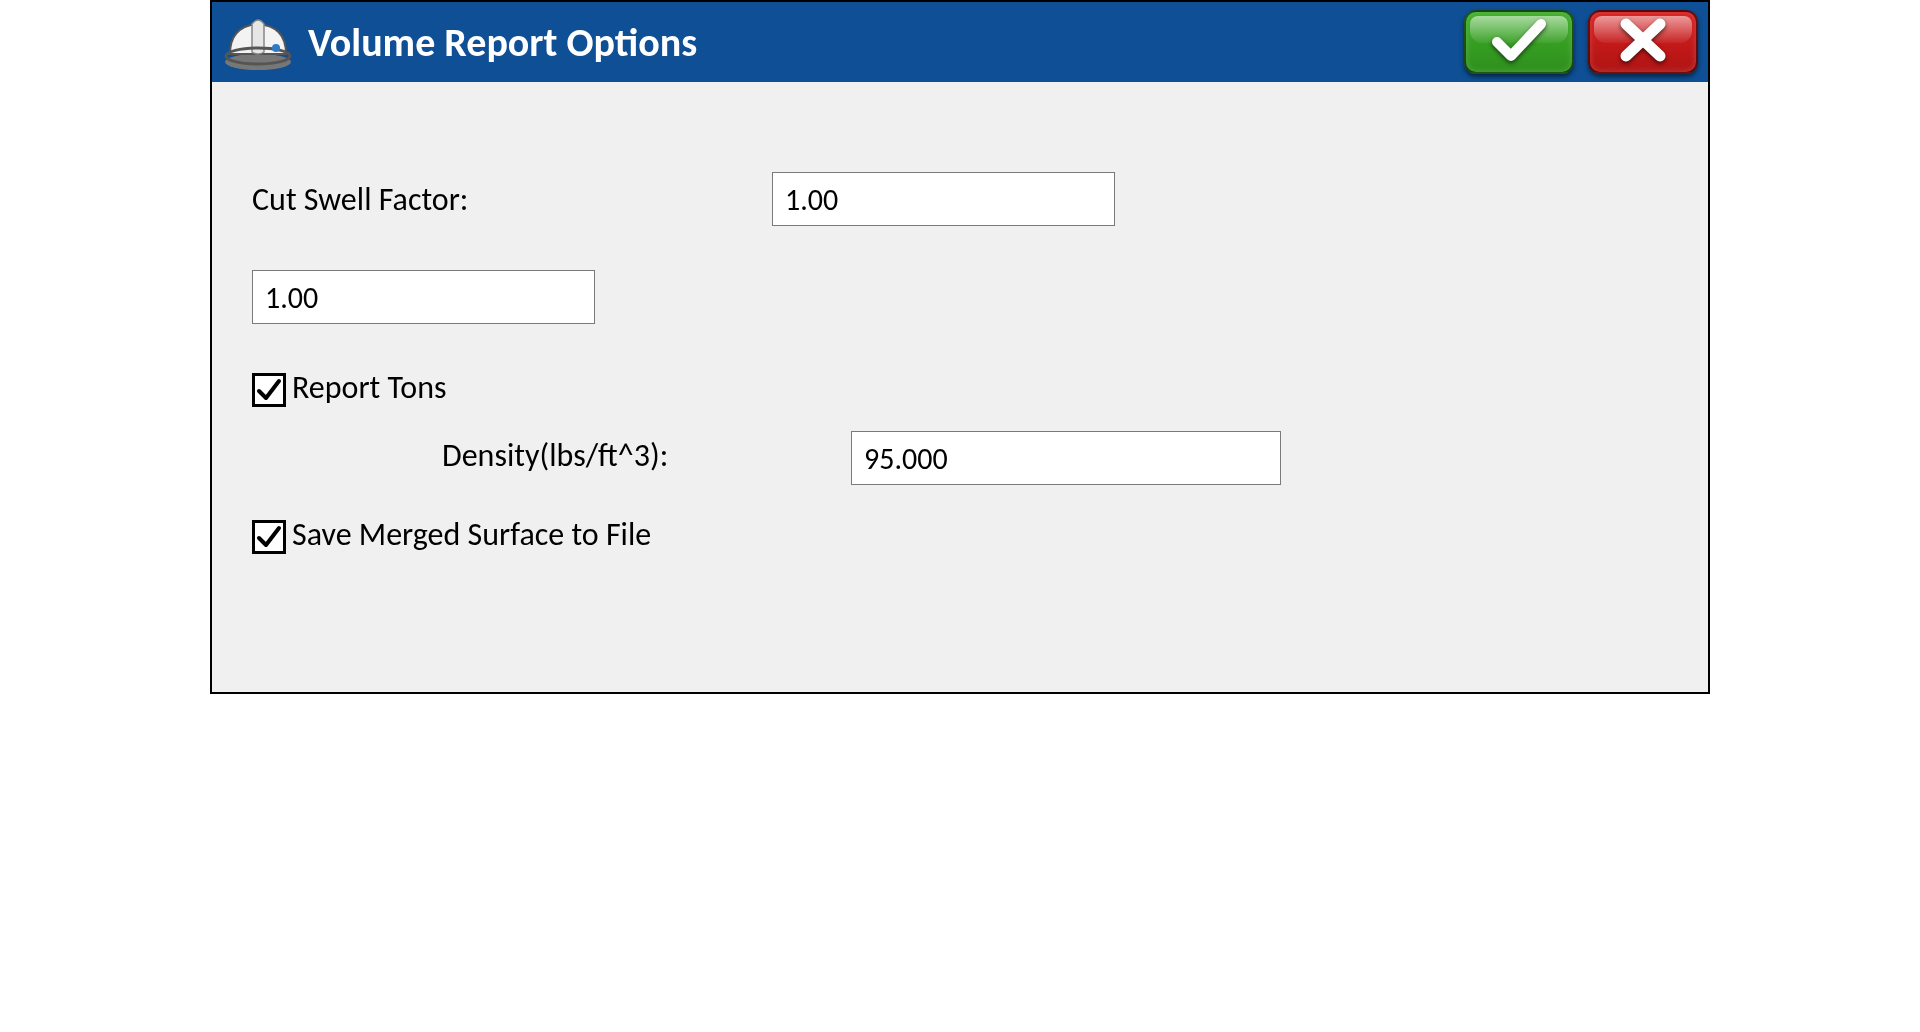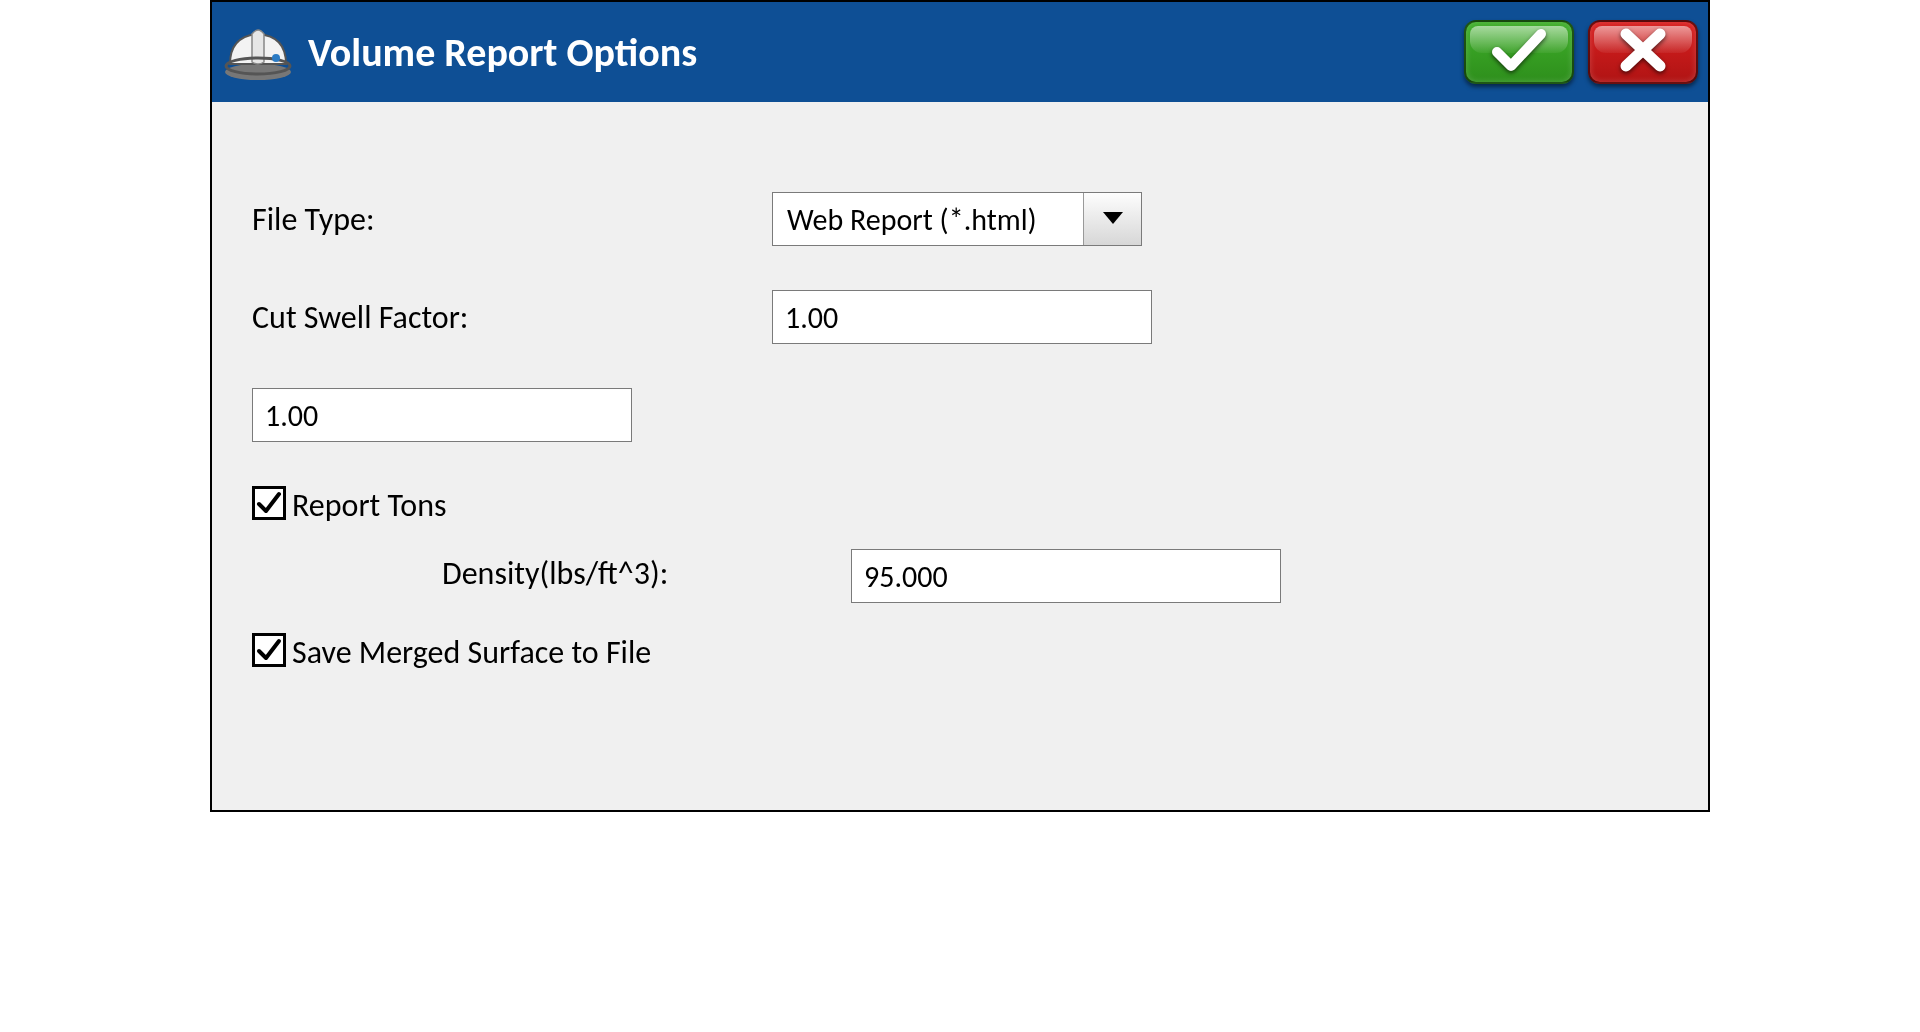--- a/index.html
+++ b/index.html
@@ -13,21 +13,21 @@
   }
   .dialog {
     width: 1500px;
     border: 2px solid #000;
     background: #f0f0f0;
     display: flex;
     flex-direction: column;
   }
   .titlebar {
     background: #0e4f95;
-    height: 100px;
+    height: 80px;
     display: flex;
     align-items: center;
     padding: 0 10px;
     gap: 14px;
   }
   .titlebar .logo {
     width: 72px;
     height: 60px;
     flex-shrink: 0;
   }
@@ -70,21 +70,21 @@
   }
   .row {
     display: flex;
     align-items: center;
     margin-bottom: 44px;
   }
   .row .label {
     width: 520px;
   }
   .textbox {
-    width: 380px;
+    width: 343px;
     height: 54px;
     border: 1px solid #7a7a7a;
     background: #fff;
     padding: 0 12px;
     font-size: 30px;
     font-family: inherit;
     outline: none;
   }
   .select-wrap {
     display: inline-flex;
@@ -102,21 +102,21 @@
   .select-wrap .sel-arrow {
     width: 58px;
     border-left: 1px solid #999;
     background: linear-gradient(to bottom, #fdfdfd, #d7d7d7);
     display: flex;
     align-items: center;
     justify-content: center;
   }
   .chk-row {
     display: flex;
-    align-items: flex-start;
+    align-items: flex-end;
     gap: 4px;
     margin-bottom: 18px;
   }
   .chk {
     width: 34px;
     height: 34px;
     border: 3px solid #000;
     background: #fff;
     display: flex;
     align-items: center;
@@ -161,31 +161,20 @@
       <span>
         <svg width="50" height="44" viewBox="0 0 50 44">
           <path d="M8 6 L42 38 M42 6 L8 38" stroke="#fff" stroke-width="11" stroke-linecap="round"></path>
         </svg>
       </span>
     </div>
   </div>
 
   <div class="content">
 
-    <div class="row">
-      <div class="label">File Type:</div>
-      <div class="select-wrap">
-        <div class="sel-text">Web Report (*.html)</div>
-        <div class="sel-arrow">
-          <svg width="24" height="18" viewBox="0 0 24 18">
-              <path d="M2 2 L12 14 L22 2 Z" fill="#000"></path>
-            </svg>
-        </div>
-      </div>
-    </div>
 
     <div class="row">
       <div class="label">Cut Swell Factor:</div>
       <input class="textbox" value="1.00" style="">
     </div>
 
     <div class="row">
       <input class="textbox" value="1.00" style="">
     </div>
 

